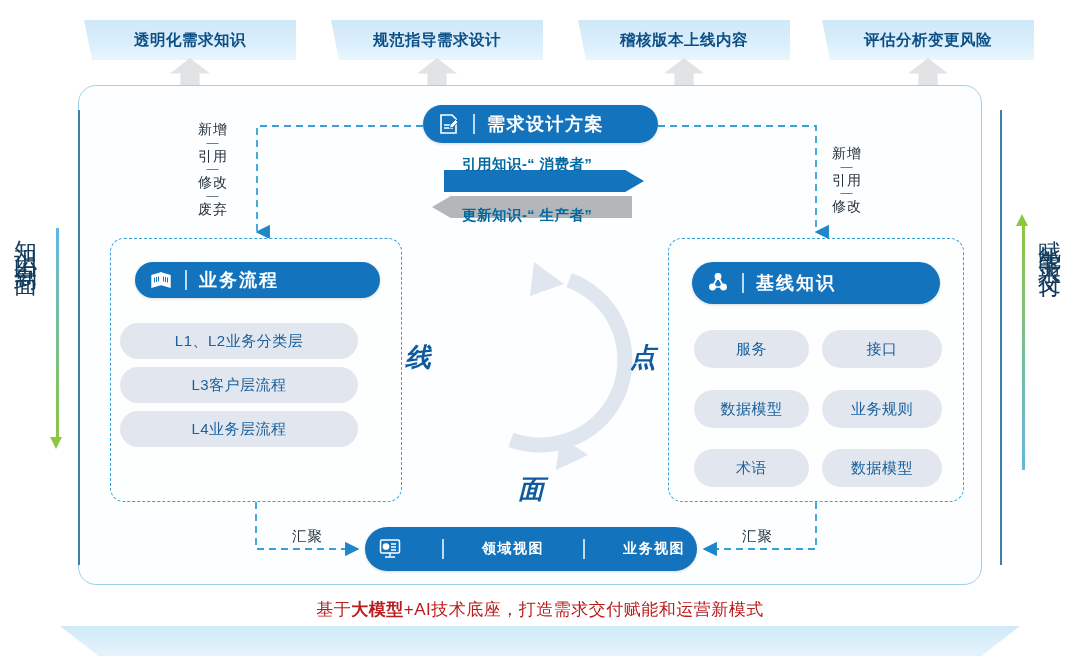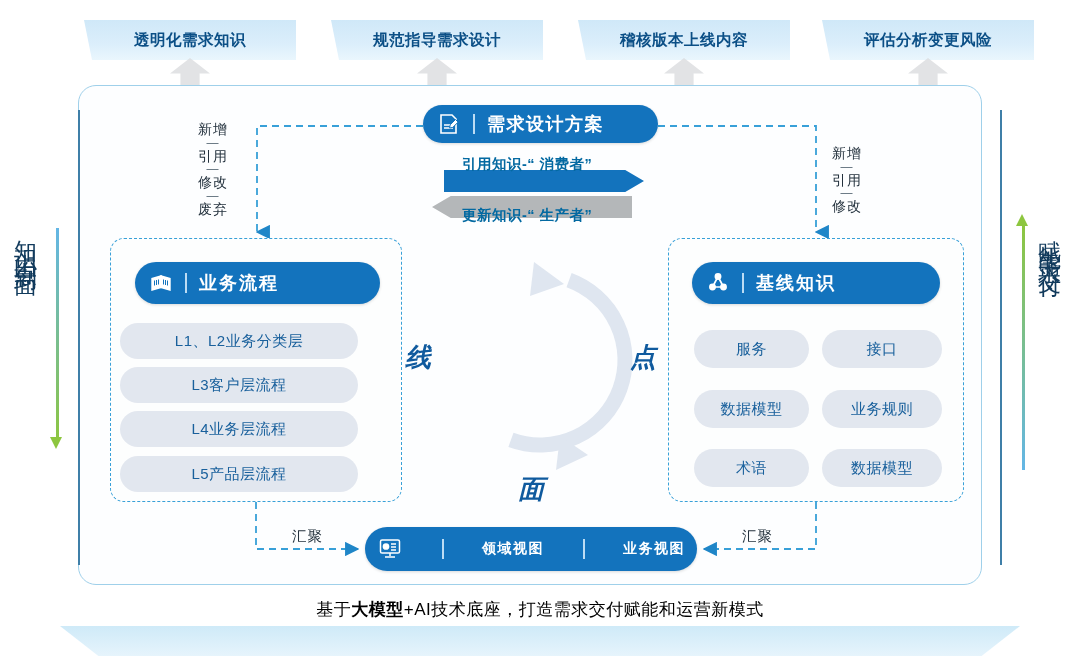--- a/index.html
+++ b/index.html
@@ -73,21 +73,21 @@
   .pill-header {
     position: absolute; border-radius: 999px; background: #1373bd;
     display: flex; align-items: center; color: #fff; font-weight: bold;
     box-shadow: 0 1px 3px rgba(0,0,0,.15);
   }
   .pill-header .sep { width: 2px; height: 20px; background: #bcdcf4; margin: 0 12px; }
   .pill-header .ic  { display: flex; align-items: center; justify-content: center; }
 
   .scheme-pill { left: 423px; top: 105px; width: 235px; height: 38px;
     padding: 0 14px; font-size: 18px; letter-spacing: 1.5px; }
-  .proc-pill   { left: 135px; top: 262px; width: 245px; height: 42px;
+  .proc-pill   { left: 135px; top: 262px; width: 245px; height: 36px;
     padding: 16px 14px; font-size: 18px; letter-spacing: 2px; }
   .base-pill   { left: 692px; top: 262px; width: 248px; height: 42px;
     padding: 0 14px; font-size: 18px; letter-spacing: 2px; }
   .view-pill   { left: 365px; top: 527px; width: 332px; height: 44px;
     padding: 4px 12px; font-size: 14px; letter-spacing: 1.5px; justify-content: space-between; }
 
   
   .dash-panel {
     position: absolute; border: 1.7px dashed #38a0d8; border-radius: 14px;
     background: #fdfefe;
@@ -145,21 +145,21 @@
 
   .conv-label {
     position: absolute; font-size: 14.5px; color: #23313d; letter-spacing: 1px;
   }
   .conv-l { left: 292px; top: 527px; }
   .conv-r { left: 742px; top: 527px; }
 
   
   .bottom-caption {
     position: absolute; left: 0; right: 0; top: 598px; text-align: center;
-    color: #000000; font-size: 17px; letter-spacing: .5px;
+    color: #b91c1c; font-size: 17px; letter-spacing: .5px;
   }
   .bottom-caption b { font-weight: bold; }
   .bottom-trap {
     position: absolute; left: 60px; top: 626px; width: 960px; height: 30px;
     background: linear-gradient(180deg,#cfeaf8 0%, #e6f4fc 100%);
     clip-path: polygon(0 0, 100% 0, 96% 100%, 4% 100%);
   }
   svg.overlay { position: absolute; inset: 0; width: 1080px; height: 664px; pointer-events: none; }
 </style>
 </head>
@@ -269,21 +269,20 @@
         <path d="M5.5 8.5 v5 M7.5 8 v5 M9.5 7.5 v5" stroke="#1373bd" stroke-width="1"></path>
         <path d="M14.5 7.5 v5 M16.5 8 v5 M18.5 8.5 v5" stroke="#1373bd" stroke-width="1"></path>
       </svg>
     </span>
     <span class="sep"></span>
     <span>业务流程</span>
   </div>
   <div class="gpill lp lp1">L1、L2业务分类层</div>
   <div class="gpill lp lp2">L3客户层流程</div>
   <div class="gpill lp lp3">L4业务层流程</div>
-  <div class="gpill lp lp4">L5产品层流程</div>
 
   <div class="dash-panel panel-right"></div>
   <div class="pill-header base-pill">
     <span class="ic">
       <svg width="24" height="24" viewBox="0 0 24 24" fill="none" stroke="#fff" stroke-width="1.7">
         <path d="M12 5.5 L17.5 16 H6.5 z"></path>
         <circle cx="12" cy="5.5" r="2.6" fill="#fff"></circle>
         <circle cx="6.5" cy="16" r="2.6" fill="#fff"></circle>
         <circle cx="17.5" cy="16" r="2.6" fill="#fff"></circle>
       </svg>

